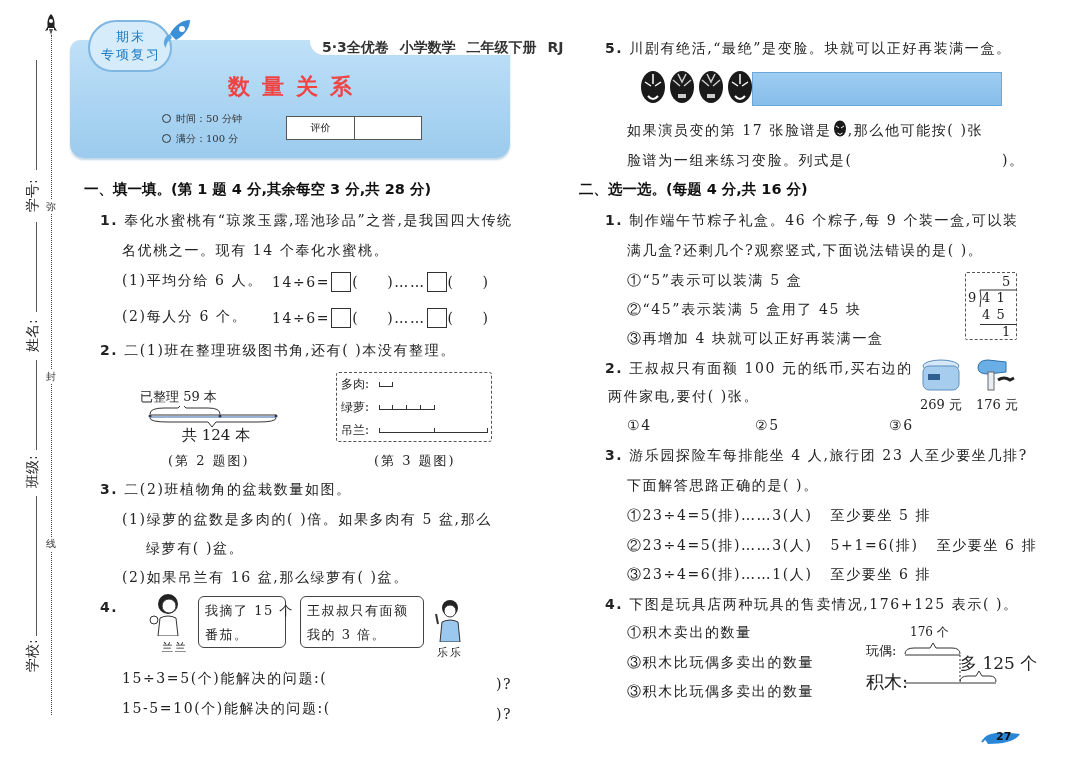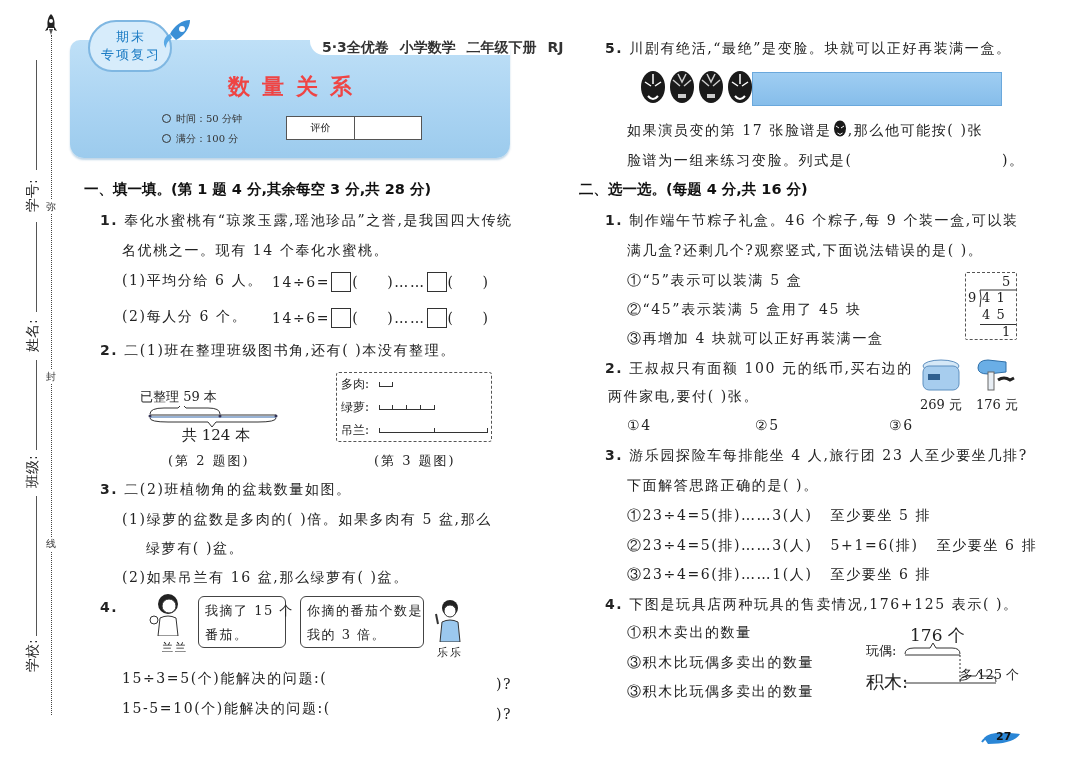--- a/index.html
+++ b/index.html
@@ -167,21 +167,21 @@
     <circle cx="21" cy="14" r="7" fill="#fff" stroke="#333"></circle>
     <path d="M10 44 L12 26 Q20 22 28 26 L30 44Z" fill="#fff" stroke="#333"></path>
     <circle cx="6" cy="28" r="4" fill="#fff" stroke="#333"></circle>
   </svg>
 <div class="kid-name" style="left:162px;top:640px">兰兰</div>
 <div class="bubble" style="left:198px;top:596px;width:88px;height:52px">
     <div style="line-height:24px">我摘了 15 个</div>
     <div style="line-height:24px">番茄。</div>
   </div>
 <div class="bubble" style="left:300px;top:596px;width:124px;height:52px">
-    <div style="line-height:24px">你摘的番茄个数是</div>
+    <div style="line-height:24px">王叔叔只有面额</div>
     <div style="line-height:24px">我的 3 倍。</div>
   </div>
 <svg class="kid" style="left:432px;top:598px" width="32" height="44" viewBox="0 0 32 44">
     <circle cx="18" cy="10" r="8" fill="#222"></circle>
     <circle cx="18" cy="13" r="6" fill="#fff" stroke="#333"></circle>
     <path d="M8 44 L10 24 Q18 20 26 24 L28 44Z" fill="#9bc8ee" stroke="#333"></path>
     <line x1="6" y1="26" x2="4" y2="16" stroke="#333" stroke-width="2"></line>
   </svg>
 <div class="kid-name" style="left:437px;top:645px">乐乐</div>
 
@@ -264,30 +264,30 @@
 <div class="t" style="left:627px;top:507px;white-space:pre">①23÷4=5(排)……3(人)   至少要坐 5 排</div>
 <div class="t" style="left:627px;top:537px;white-space:pre">②23÷4=5(排)……3(人)   5+1=6(排)   至少要坐 6 排</div>
 <div class="t" style="left:627px;top:566px;white-space:pre">③23÷4=6(排)……1(人)   至少要坐 6 排</div>
 
 <div class="t" style="left:605px;top:596px"><span class="num">4.</span><span>下图是玩具店两种玩具的售卖情况,176+125 表示(      )。</span></div>
 <div class="t" style="left:627px;top:624px">①积木卖出的数量</div>
 <div class="t" style="left:627px;top:654px">③积木比玩偶多卖出的数量</div>
 <div class="t" style="left:627px;top:683px">③积木比玩偶多卖出的数量</div>
 
 <div class="fig4r">
-  <div style="position:absolute;left:44px;top:2px;font-size:17px;white-space:nowrap">176 个</div>
+  <div style="position:absolute;left:44px;top:2px;font-size:12px;white-space:nowrap">176 个</div>
   <div style="position:absolute;left:0;top:20px;font-size:13px">玩偶:</div>
   <div style="position:absolute;left:0;top:48px;font-size:18px">积木:</div>
   <svg style="position:absolute;left:38px;top:16px" width="136" height="48">
     <path d="M1 16 Q1 10 10 10 L26 10 L29 5 L32 10 L48 10 Q56 10 56 16" fill="none" stroke="#333"></path>
     <line x1="1" y1="17" x2="56" y2="17" stroke="#333"></line>
     <line x1="56" y1="17" x2="56" y2="45" stroke="#333" stroke-dasharray="2,2"></line>
     <line x1="1" y1="45" x2="92" y2="45" stroke="#333"></line>
     <path d="M56 44 Q56 38 64 38 L72 38 L75 33 L78 38 L86 38 Q92 38 92 44" fill="none" stroke="#333"></path>
   </svg>
-  <div style="position:absolute;left:94px;top:44px;font-size:13px;white-space:nowrap">多 125 个</div>
+  <div style="position:absolute;left:94px;top:30px;font-size:17px;white-space:nowrap">多 125 个</div>
 </div>
 
 <svg class="page-badge" viewBox="0 0 42 18">
     <path d="M4 10 Q10 2 40 6 Q34 16 8 16Z" fill="#2a86d6"></path>
     <path d="M2 14 Q6 8 12 10" stroke="#2a86d6" fill="none" stroke-width="2"></path>
   </svg>
 <div class="page-num">27</div>
 
 </body></html>

